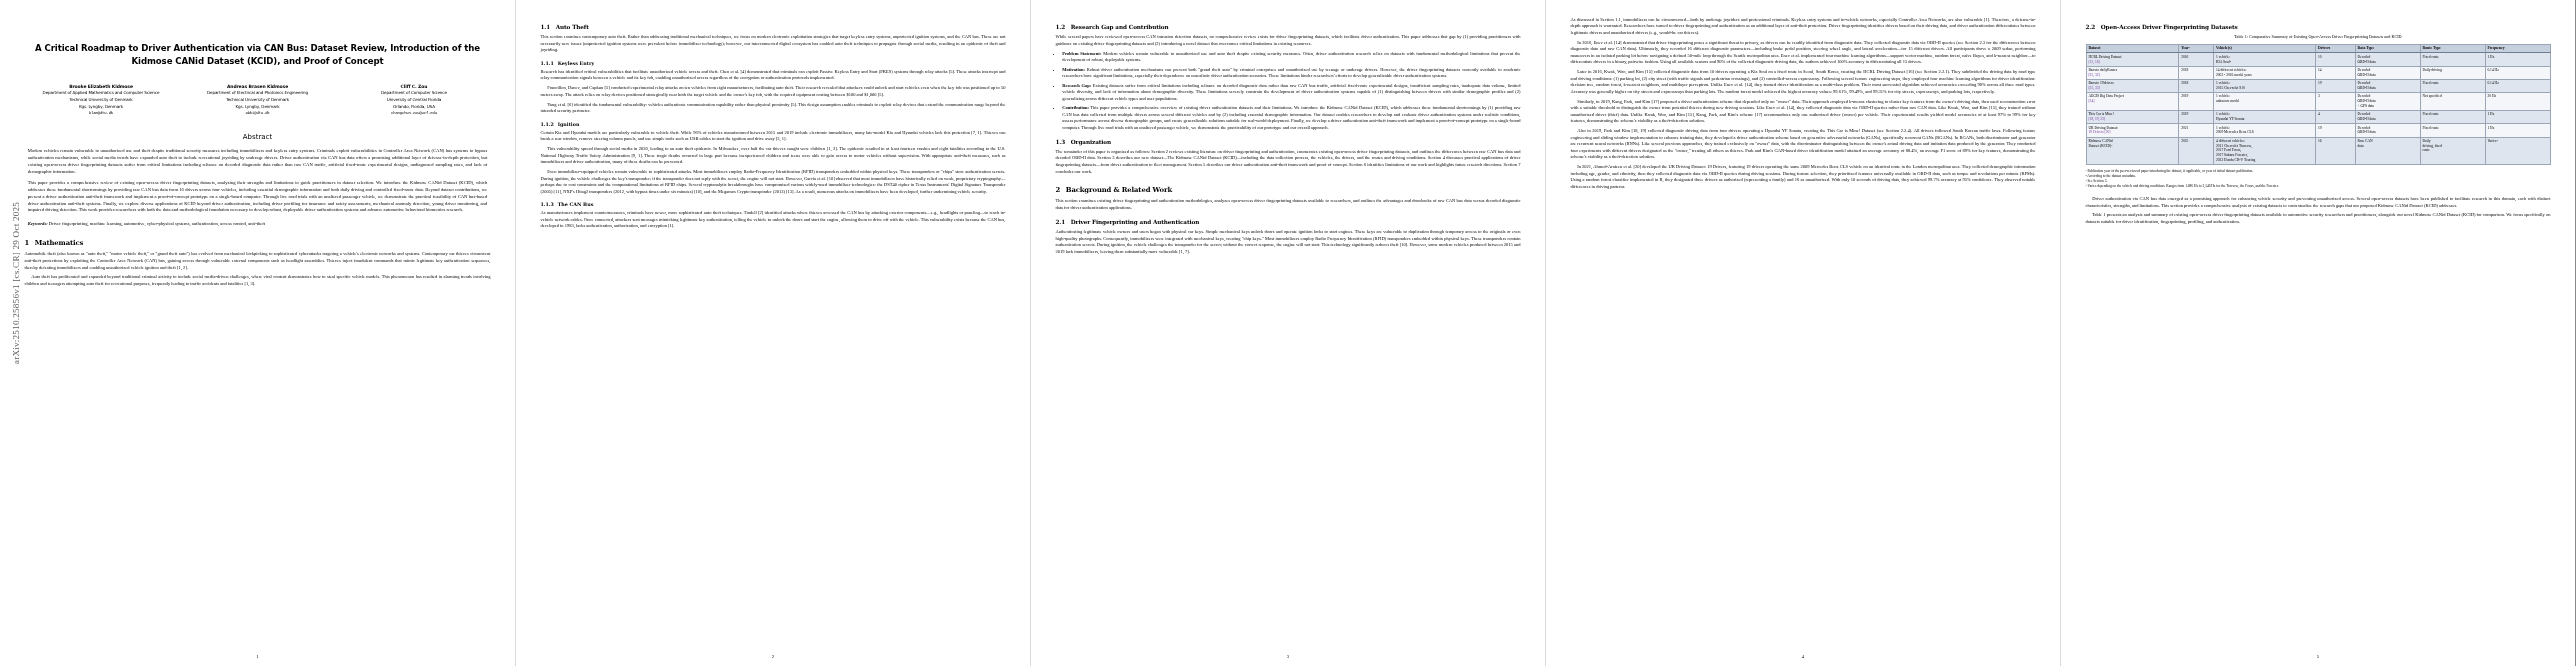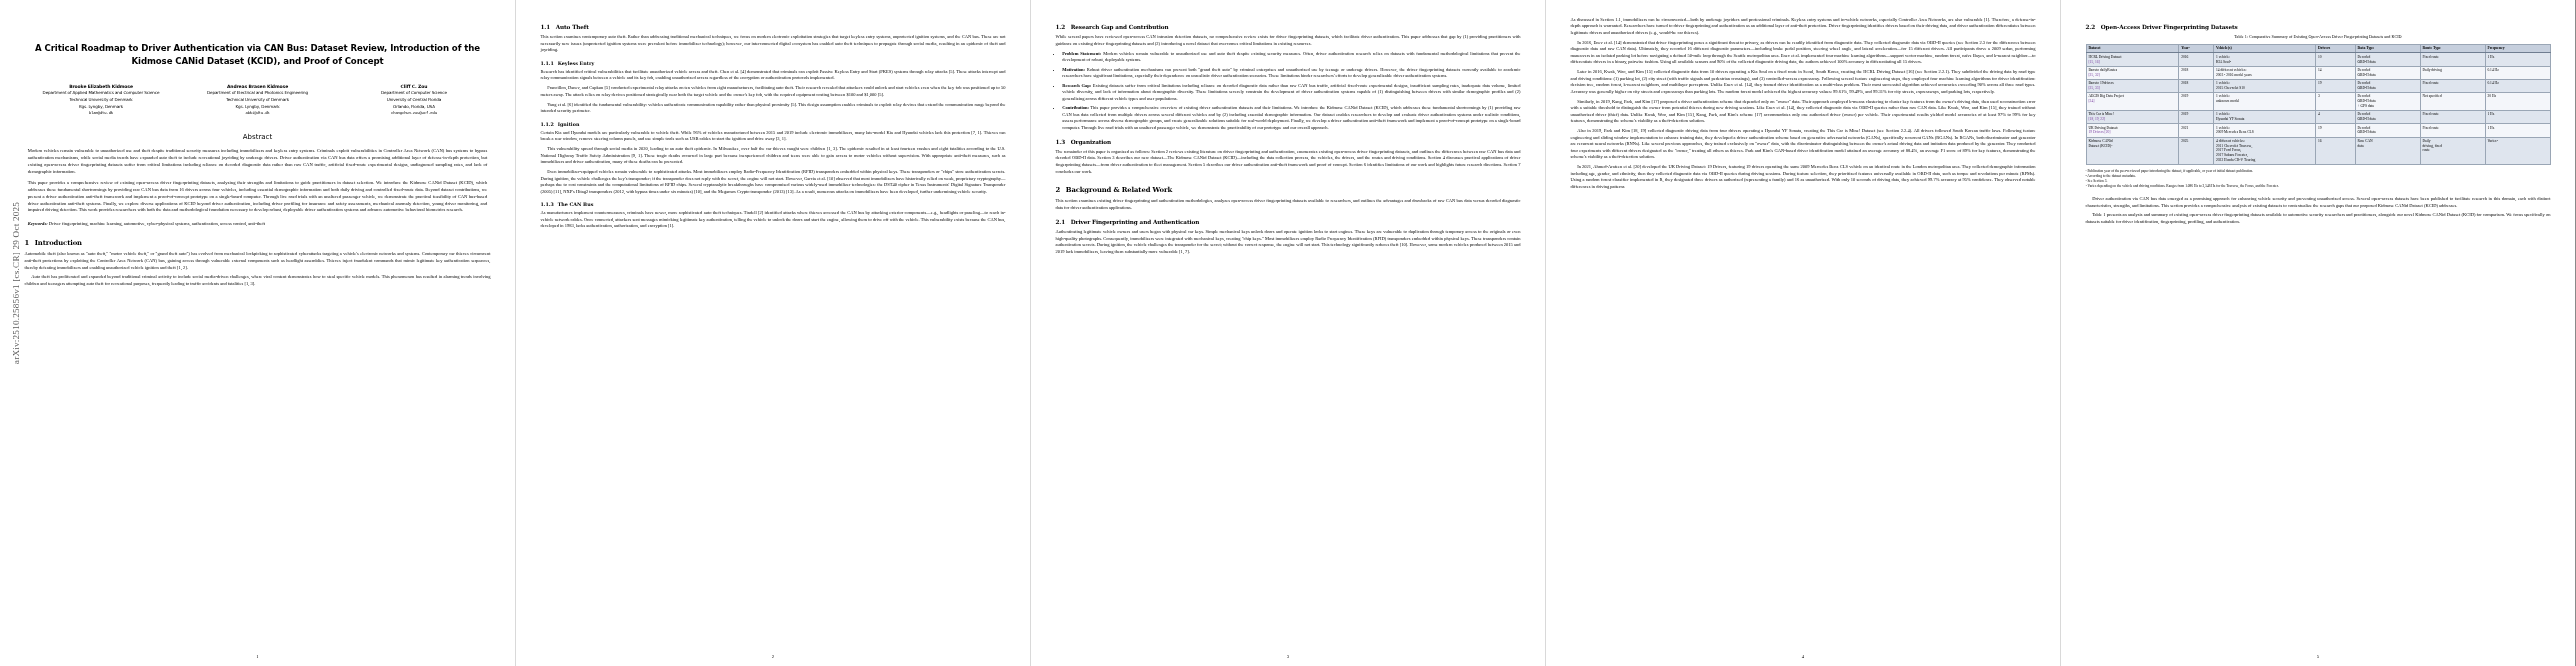--- a/index.html
+++ b/index.html
@@ -221,21 +221,21 @@
     <div class="abstract">
       <p>Modern vehicles remain vulnerable to unauthorized use and theft despite traditional security measures including immobilizers and keyless entry systems. Criminals exploit vulnerabilities in Controller Area Network (CAN) bus systems to bypass authentication mechanisms, while social media trends have expanded auto theft to include recreational joyriding by underage drivers. Driver authentication via CAN bus data offers a promising additional layer of defense-in-depth protection, but existing open-access driver fingerprinting datasets suffer from critical limitations including reliance on decoded diagnostic data rather than raw CAN traffic, artificial fixed-route experimental designs, undiagnosed sampling rates, and lack of demographic information.</p>
       <p>This paper provides a comprehensive review of existing open-access driver fingerprinting datasets, analyzing their strengths and limitations to guide practitioners in dataset selection. We introduce the Kidmose CANid Dataset (KCID), which addresses these fundamental shortcomings by providing raw CAN bus data from 16 drivers across four vehicles, including essential demographic information and both daily driving and controlled fixed-route data. Beyond dataset contributions, we present a driver authentication anti-theft framework and implement a proof-of-concept prototype on a single-board computer. Through live road trials with an unaltered passenger vehicle, we demonstrate the practical feasibility of CAN bus-based driver authentication anti-theft systems. Finally, we explore diverse applications of KCID beyond driver authentication, including driver profiling for insurance and safety assessments, mechanical anomaly detection, young driver monitoring, and impaired driving detection. This work provides researchers with both the data and methodological foundation necessary to develop robust, deployable driver authentication systems and advance automotive behavioral biometrics research.</p>
     </div>
     <div class="keywords">
       <b>Keywords:</b>
       <span>Driver fingerprinting, machine learning, automotive, cyber-physical systems, authentication, access control, anti-theft</span>
     </div>
 
     <h2 class="sec">
-      <span class="num">1</span><span>Introduction</span>
+      <span class="num">1</span><span>Mathematics</span>
     </h2>
     <p class="body noind">Automobile theft (also known as "auto theft," "motor vehicle theft," or "grand theft auto") has evolved from mechanical lockpicking to sophisticated cyberattacks targeting a vehicle's electronic networks and systems. Contemporary car thieves circumvent anti-theft protections by exploiting the Controller Area Network (CAN) bus, gaining access through vulnerable external components such as headlight assemblies. Thieves inject fraudulent commands that mimic legitimate key authentication sequences, thereby defeating immobilizers and enabling unauthorized vehicle ignition and theft [1, 2].</p>
     <p class="body">Auto theft has proliferated and expanded beyond traditional criminal activity to include social media-driven challenges, where viral content demonstrates how to steal specific vehicle models. This phenomenon has resulted in alarming trends involving children and teenagers attempting auto theft for recreational purposes, frequently leading to traffic accidents and fatalities [1, 3].</p>
 
     <div class="pagenum">1</div>
   </div>
 
   <div class="page">
     <h3 class="sub">
       <span class="num">1.1</span><span>Auto Theft</span>

